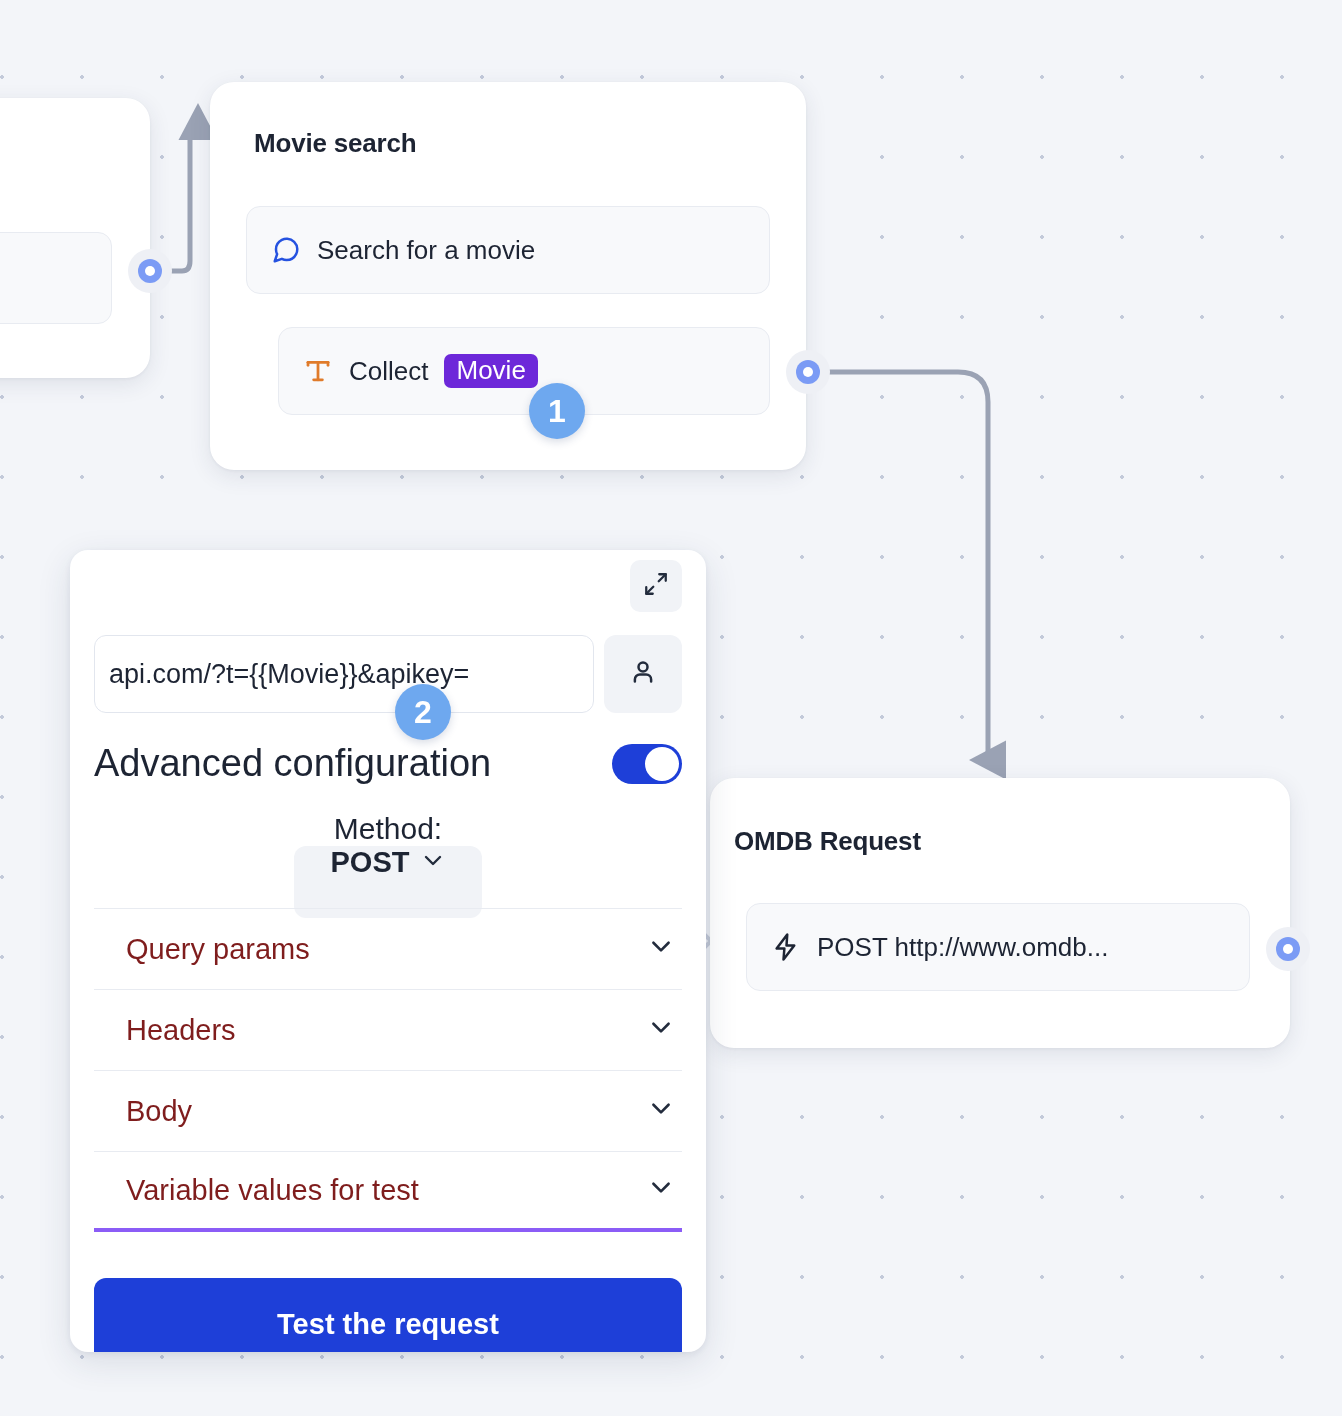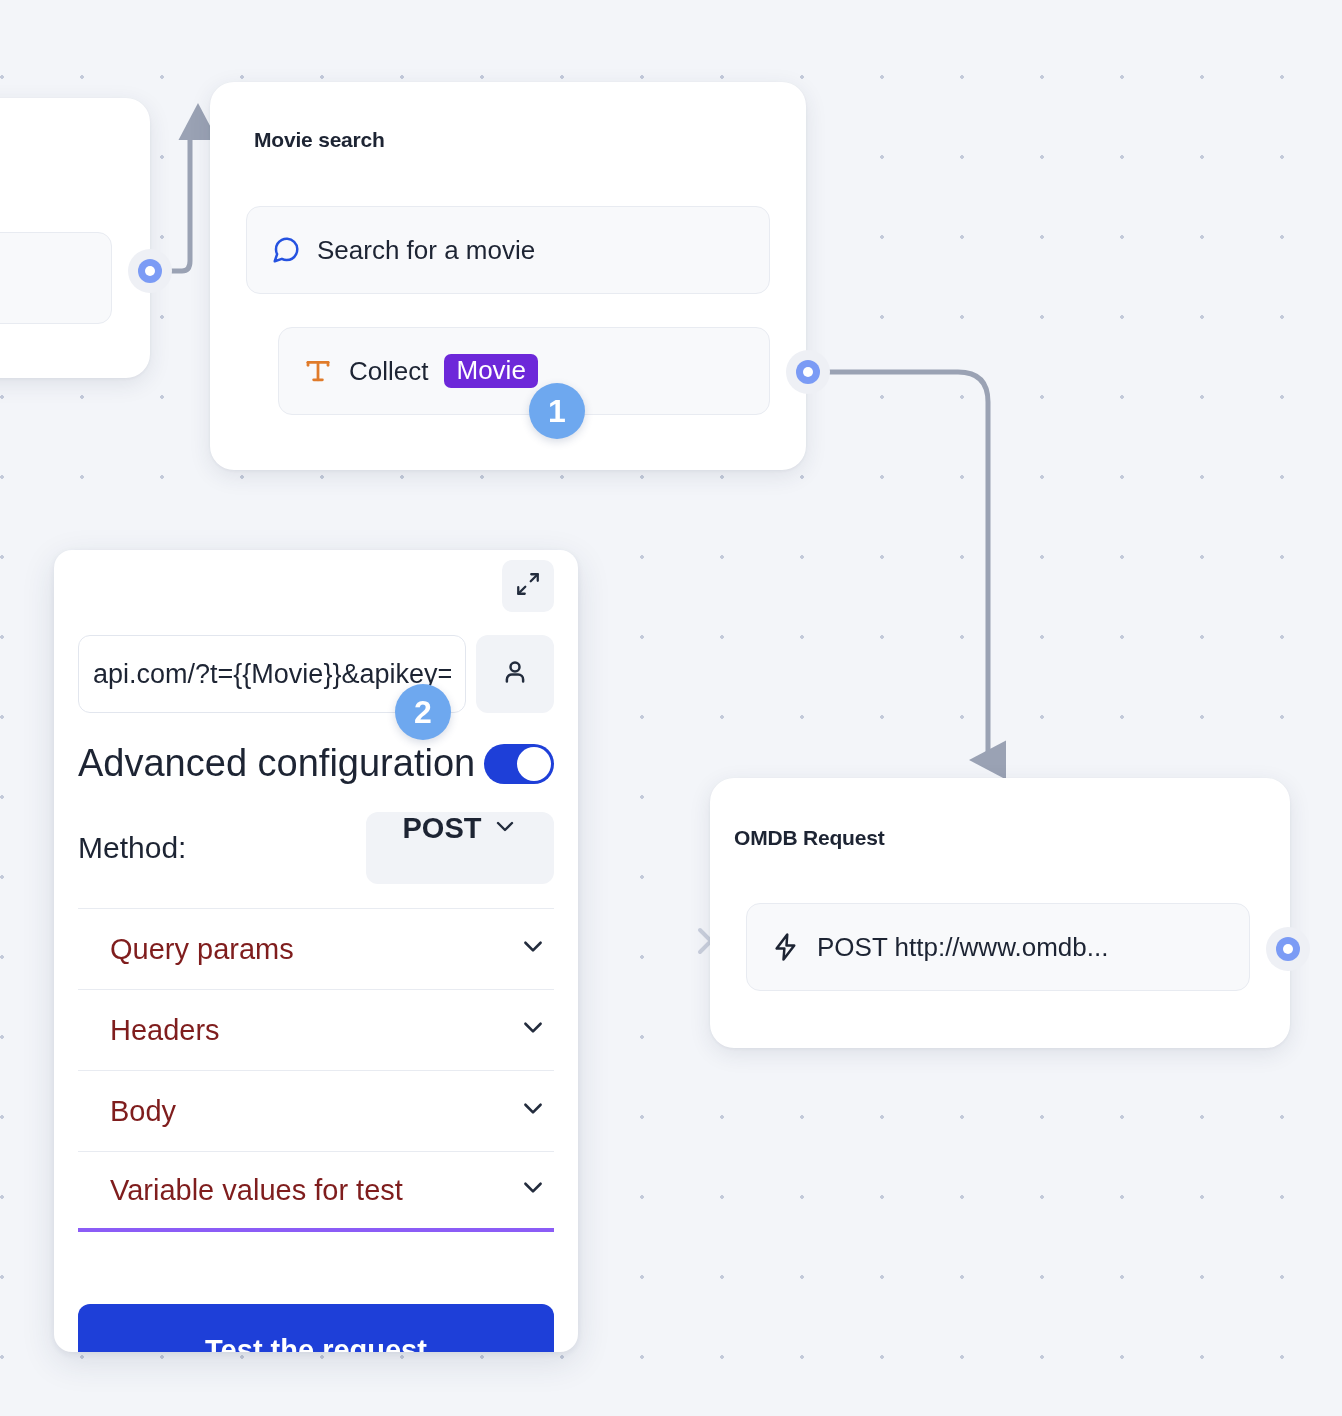--- a/index.html
+++ b/index.html
@@ -21,21 +21,21 @@
   #edges { position: absolute; inset: 0; width: 1342px; height: 1416px; pointer-events: none; }
 
   
   .node {
     position: absolute;
     background: #ffffff;
     border-radius: 24px;
     box-shadow: 0 6px 22px rgba(35,48,80,.10), 0 1px 3px rgba(35,48,80,.06);
   }
   .node-title {
-    font-size: 21px;
+    font-size: 26px;
     font-weight: bold;
     color: #1d2433;
     letter-spacing: -.2px;
   }
   .node-row {
     display: flex;
     align-items: center;
     gap: 16px;
     background: #f8f9fb;
     border: 1px solid #e8ebf1;
@@ -75,21 +75,21 @@
   }
 
   
   #node-omdb { left: 710px; top: 778px; width: 580px; height: 270px; }
   #node-omdb .node-title { position: absolute; left: 24px; top: 48px; }
   #node-omdb .node-row { position: absolute; left: 36px; right: 40px; top: 125px; }
 
   
   #config-panel {
     position: absolute;
-    left: 54px; top: 550px; width: 524px; height: 802px;
+    left: 70px; top: 550px; width: 636px; height: 802px;
     background: #fff;
     border-radius: 18px;
     box-shadow: 0 10px 34px rgba(35,48,80,.12), 0 2px 6px rgba(35,48,80,.07);
     overflow: hidden;
   }
   #expand-btn {
     position: absolute; right: 24px; top: 10px;
     width: 52px; height: 52px;
     background: #f1f3f7; border-radius: 10px;
     display: flex; align-items: center; justify-content: center;
@@ -122,21 +122,21 @@
     background: #1e3fd8; position: relative; cursor: pointer;
   }
   .toggle .knob {
     position: absolute; right: 3px; top: 3px;
     width: 34px; height: 34px; border-radius: 50%;
     background: #fff;
   }
 
   .method-row {
     position: absolute; left: 24px; right: 24px; top: 262px;
-    display: flex; align-items: center; justify-content: space-between;
+    display: flex; align-items: center; justify-content: space-between; flex-direction: column;
   }
   .method-label { font-size: 30px; color: #1d2433; }
   #method-select {
     background: #f1f3f7; border-radius: 12px;
     height: 72px; min-width: 188px;
     display: flex; align-items: flex-start; justify-content: center; gap: 12px;
     font-size: 29px; font-weight: bold; color: #1d2433;
     cursor: pointer;
   }
 
@@ -152,21 +152,20 @@
   .acc-item:last-child { border-bottom: 4px solid #8b5cf6; }
 
   #test-btn {
     position: absolute; left: 24px; right: 24px; top: 728px;
     height: 92px;
     background: #1e3fd8; color: #fff;
     border: none; border-radius: 12px;
     font-family: "Liberation Sans", sans-serif;
     font-size: 29px; font-weight: bold;
     cursor: pointer;
-    margin-top: 26px;
   }
 
   
   .port {
     position: absolute;
     width: 44px; height: 44px; border-radius: 50%;
     background: #eef0f5;
     display: flex; align-items: center; justify-content: center;
     cursor: pointer;
   }

